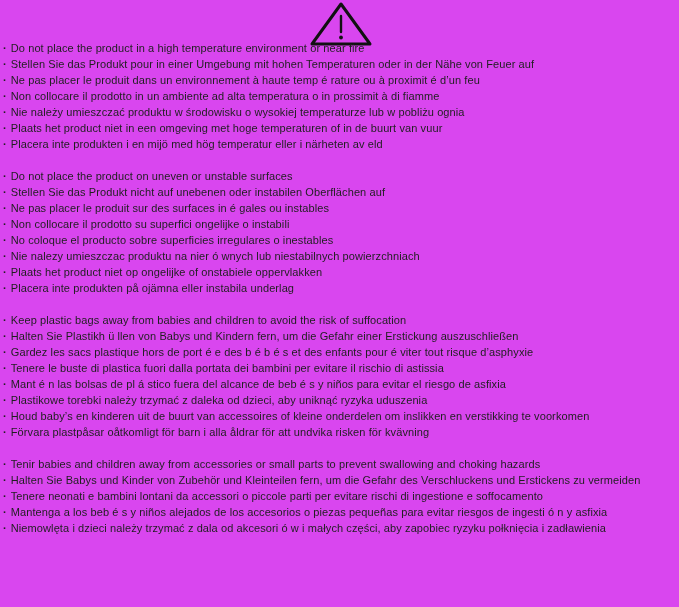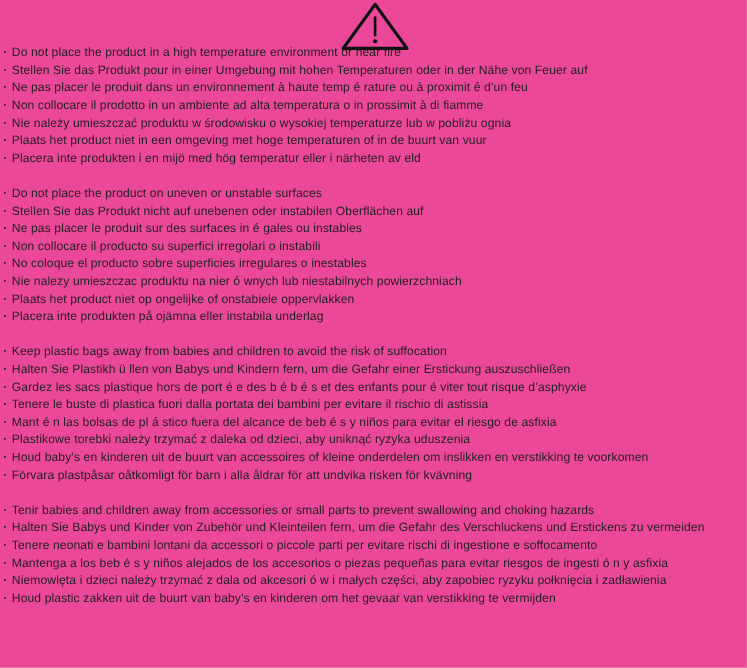--- a/index.html
+++ b/index.html
@@ -11,21 +11,21 @@
     width: 679px;
     height: 607px;
     overflow: hidden;
     font-family: "Liberation Sans", "DejaVu Sans", sans-serif;
     color: #1f1f1f;
   }
   .page {
     position: relative;
     width: 679px;
     height: 607px;
-    background: #ec4899;
+    background: #d946ef;
   }
   .warning-triangle {
     position: absolute;
     top: 1px;
     left: 308px;
     width: 66px;
     height: 47px;
   }
   .content {
     position: absolute;
@@ -66,21 +66,21 @@
         <div class="line"><span class="bullet">·</span><span class="line-text">Ne pas placer le produit dans un environnement  à  haute temp é rature ou  à  proximit é  d’un feu</span></div>
         <div class="line"><span class="bullet">·</span><span class="line-text">Non collocare il prodotto in un ambiente ad alta temperatura o in prossimit à  di fiamme</span></div>
         <div class="line"><span class="bullet">·</span><span class="line-text">Nie należy umieszczać produktu w środowisku o wysokiej temperaturze lub w pobliżu ognia</span></div>
         <div class="line"><span class="bullet">·</span><span class="line-text">Plaats het product niet in een omgeving met hoge temperaturen of in de buurt van vuur</span></div>
         <div class="line"><span class="bullet">·</span><span class="line-text">Placera inte produkten i en mijö med hög temperatur eller i närheten av eld</span></div>
       </div>
       <div class="section">
         <div class="line"><span class="bullet">·</span><span class="line-text">Do not place the product on uneven or unstable surfaces</span></div>
         <div class="line"><span class="bullet">·</span><span class="line-text">Stellen Sie das Produkt nicht auf unebenen oder instabilen Oberflächen auf</span></div>
         <div class="line"><span class="bullet">·</span><span class="line-text">Ne pas placer le produit sur des surfaces in é gales ou instables</span></div>
-        <div class="line"><span class="bullet">·</span><span class="line-text">Non collocare il producto su superfici irregolari o instabili</span></div>
+        <div class="line"><span class="bullet">·</span><span class="line-text">Non collocare il prodotto su superfici ongelijke o instabili</span></div>
         <div class="line"><span class="bullet">·</span><span class="line-text">No coloque el producto sobre superficies irregulares o inestables</span></div>
         <div class="line"><span class="bullet">·</span><span class="line-text">Nie nalezy umieszczac produktu na nier ó wnych lub niestabilnych powierzchniach</span></div>
         <div class="line"><span class="bullet">·</span><span class="line-text">Plaats het product niet op ongelijke of onstabiele oppervlakken</span></div>
         <div class="line"><span class="bullet">·</span><span class="line-text">Placera inte produkten på ojämna eller instabila underlag</span></div>
       </div>
       <div class="section">
         <div class="line"><span class="bullet">·</span><span class="line-text">Keep plastic bags away from babies and children to avoid the risk of suffocation</span></div>
         <div class="line"><span class="bullet">·</span><span class="line-text">Halten Sie Plastikh ü llen von Babys und Kindern fern, um die Gefahr einer Erstickung auszuschließen</span></div>
         <div class="line"><span class="bullet">·</span><span class="line-text">Gardez les sacs plastique hors de port é e des b é b é s et des enfants pour  é viter tout risque d’asphyxie</span></div>
         <div class="line"><span class="bullet">·</span><span class="line-text">Tenere le buste di plastica fuori dalla portata dei bambini per evitare il rischio di astissia</span></div>
@@ -88,16 +88,15 @@
         <div class="line"><span class="bullet">·</span><span class="line-text">Plastikowe torebki należy trzymać z daleka od dzieci, aby uniknąć ryzyka uduszenia</span></div>
         <div class="line"><span class="bullet">·</span><span class="line-text">Houd baby’s en kinderen uit de buurt van accessoires of kleine onderdelen om inslikken en verstikking te voorkomen</span></div>
         <div class="line"><span class="bullet">·</span><span class="line-text">Förvara plastpåsar oåtkomligt för barn i alla åldrar för att undvika risken för kvävning</span></div>
       </div>
       <div class="section">
         <div class="line"><span class="bullet">·</span><span class="line-text">Tenir babies and children away from accessories or small parts to prevent swallowing and choking hazards</span></div>
         <div class="line"><span class="bullet">·</span><span class="line-text">Halten Sie Babys und Kinder von Zubehör und Kleinteilen fern, um die Gefahr des Verschluckens und Erstickens zu vermeiden</span></div>
         <div class="line"><span class="bullet">·</span><span class="line-text">Tenere neonati e bambini lontani da accessori o piccole parti per evitare rischi di ingestione e soffocamento</span></div>
         <div class="line"><span class="bullet">·</span><span class="line-text">Mantenga a los beb é s y niños alejados de los accesorios o piezas pequeñas para evitar riesgos de ingesti ó n y asfixia</span></div>
         <div class="line"><span class="bullet">·</span><span class="line-text">Niemowlęta i dzieci należy trzymać z dala od akcesori ó w i małych części, aby zapobiec ryzyku połknięcia i zadławienia</span></div>
-        <div class="line"><span class="bullet">·</span><span class="line-text">Houd plastic zakken uit de buurt van baby’s en kinderen om het gevaar van verstikking te vermijden</span></div>
       </div>
     </div>
 </div>
 
 </body></html>

